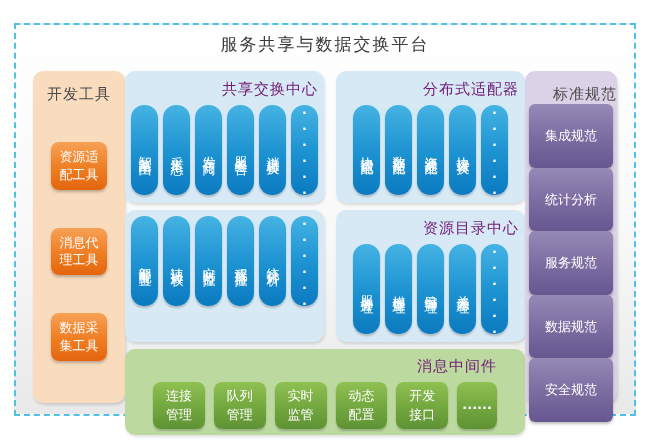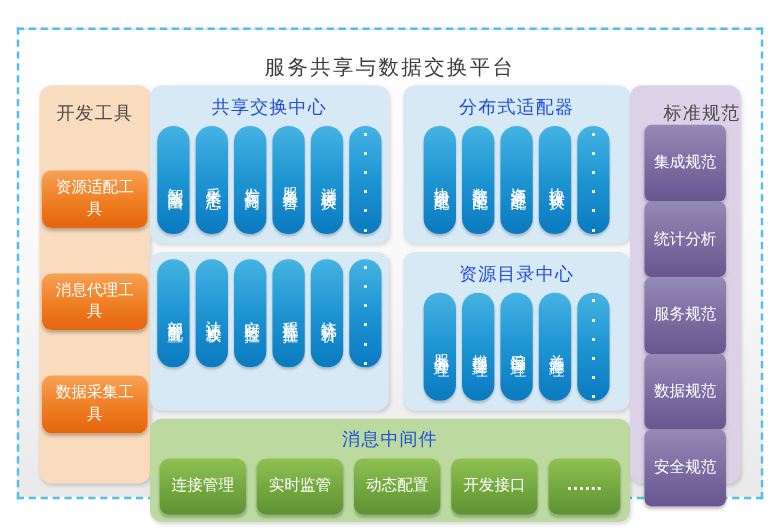--- a/index.html
+++ b/index.html
@@ -14,21 +14,21 @@
     left: 14px; top: 23px;
     width: 622px; height: 393px;
     border: 2px dashed #4FC0E8;
     background: linear-gradient(180deg, #ffffff 0%, #f8f8f8 55%, #e9e9e9 100%);
   }
   .main-title {
     text-align: center;
     font-size: 17px;
     color: #3b3b3b;
     letter-spacing: 2px;
-    padding-top: 20px;
+    padding-top: 8px;
     height: 46px;
   }
   .content {
     display: flex;
     padding: 0 17px;
     height: 332px;
   }
   
   .side-col {
     width: 92px;
@@ -58,27 +58,27 @@
   }
   .side-box {
     color: #ffffff;
     font-size: 13px;
     text-align: center;
     border-radius: 8px;
     box-shadow: 0 2px 3px rgba(0,0,0,0.25);
     line-height: 1.35;
   }
   .box-orange {
-    width: 88px;
+    width: 56px;
     padding: 6px 6px;
     word-break: break-all;
     background: linear-gradient(180deg, #F7A155 0%, #EF7D22 55%, #E4650E 100%);
   }
   .box-purple {
-    width: 68px;
+    width: 84px;
     padding: 23px 2px;
     border-radius: 6px;
     white-space: nowrap;
     background: linear-gradient(180deg, #958AB6 0%, #7A6BA0 55%, #675690 100%);
   }
   
   .middle {
     flex: 1;
     display: flex;
     flex-direction: column;
@@ -90,23 +90,23 @@
     flex: 1;
   }
   .panel {
     flex: 1;
     background: #D7E9F5;
     border-radius: 10px;
     padding: 6px 6px 8px;
     box-shadow: 1px 2px 3px rgba(0,0,0,0.12);
   }
   .panel-title {
-    text-align: center;
+    text-align: right;
     font-size: 15px;
-    color: #1d4ed8;
+    color: #701a75;
     letter-spacing: 1px;
     margin: 3px 0 6px;
   }
   .pills {
     display: flex;
     justify-content: center;
     gap: 5px;
   }
   .pill {
     width: 27px;
@@ -122,21 +122,21 @@
     justify-content: center;
     letter-spacing: 2px;
     box-shadow: 0 2px 2px rgba(0,0,0,0.2);
   }
   .pill.dots { letter-spacing: 1px; font-weight: bold; }
   
   .middleware {
     height: 86px;
     background: #BCD9A0;
     border-radius: 10px;
-    padding: 5px 8px 10px;
+    padding: 5px 28px 10px;
     box-shadow: 1px 2px 3px rgba(0,0,0,0.12);
   }
   .mw-items {
     display: flex;
     gap: 9px;
     justify-content: center;
   }
   .mw-item {
     flex: 1;
     height: 47px;
@@ -223,20 +223,21 @@
             <div class="pill">关系管理</div>
             <div class="pill dots">......</div>
           </div>
         </div>
       </div>
 
       <div class="middleware">
         <div class="panel-title">消息中间件</div>
         <div class="mw-items">
           <div class="mw-item">连接管理</div>
+          <div class="mw-item">队列管理</div>
           <div class="mw-item">实时监管</div>
           <div class="mw-item">动态配置</div>
           <div class="mw-item">开发接口</div>
           <div class="mw-item dots">......</div>
         </div>
       </div>
 
     </div>
 
     <div class="side-col col-purple">

